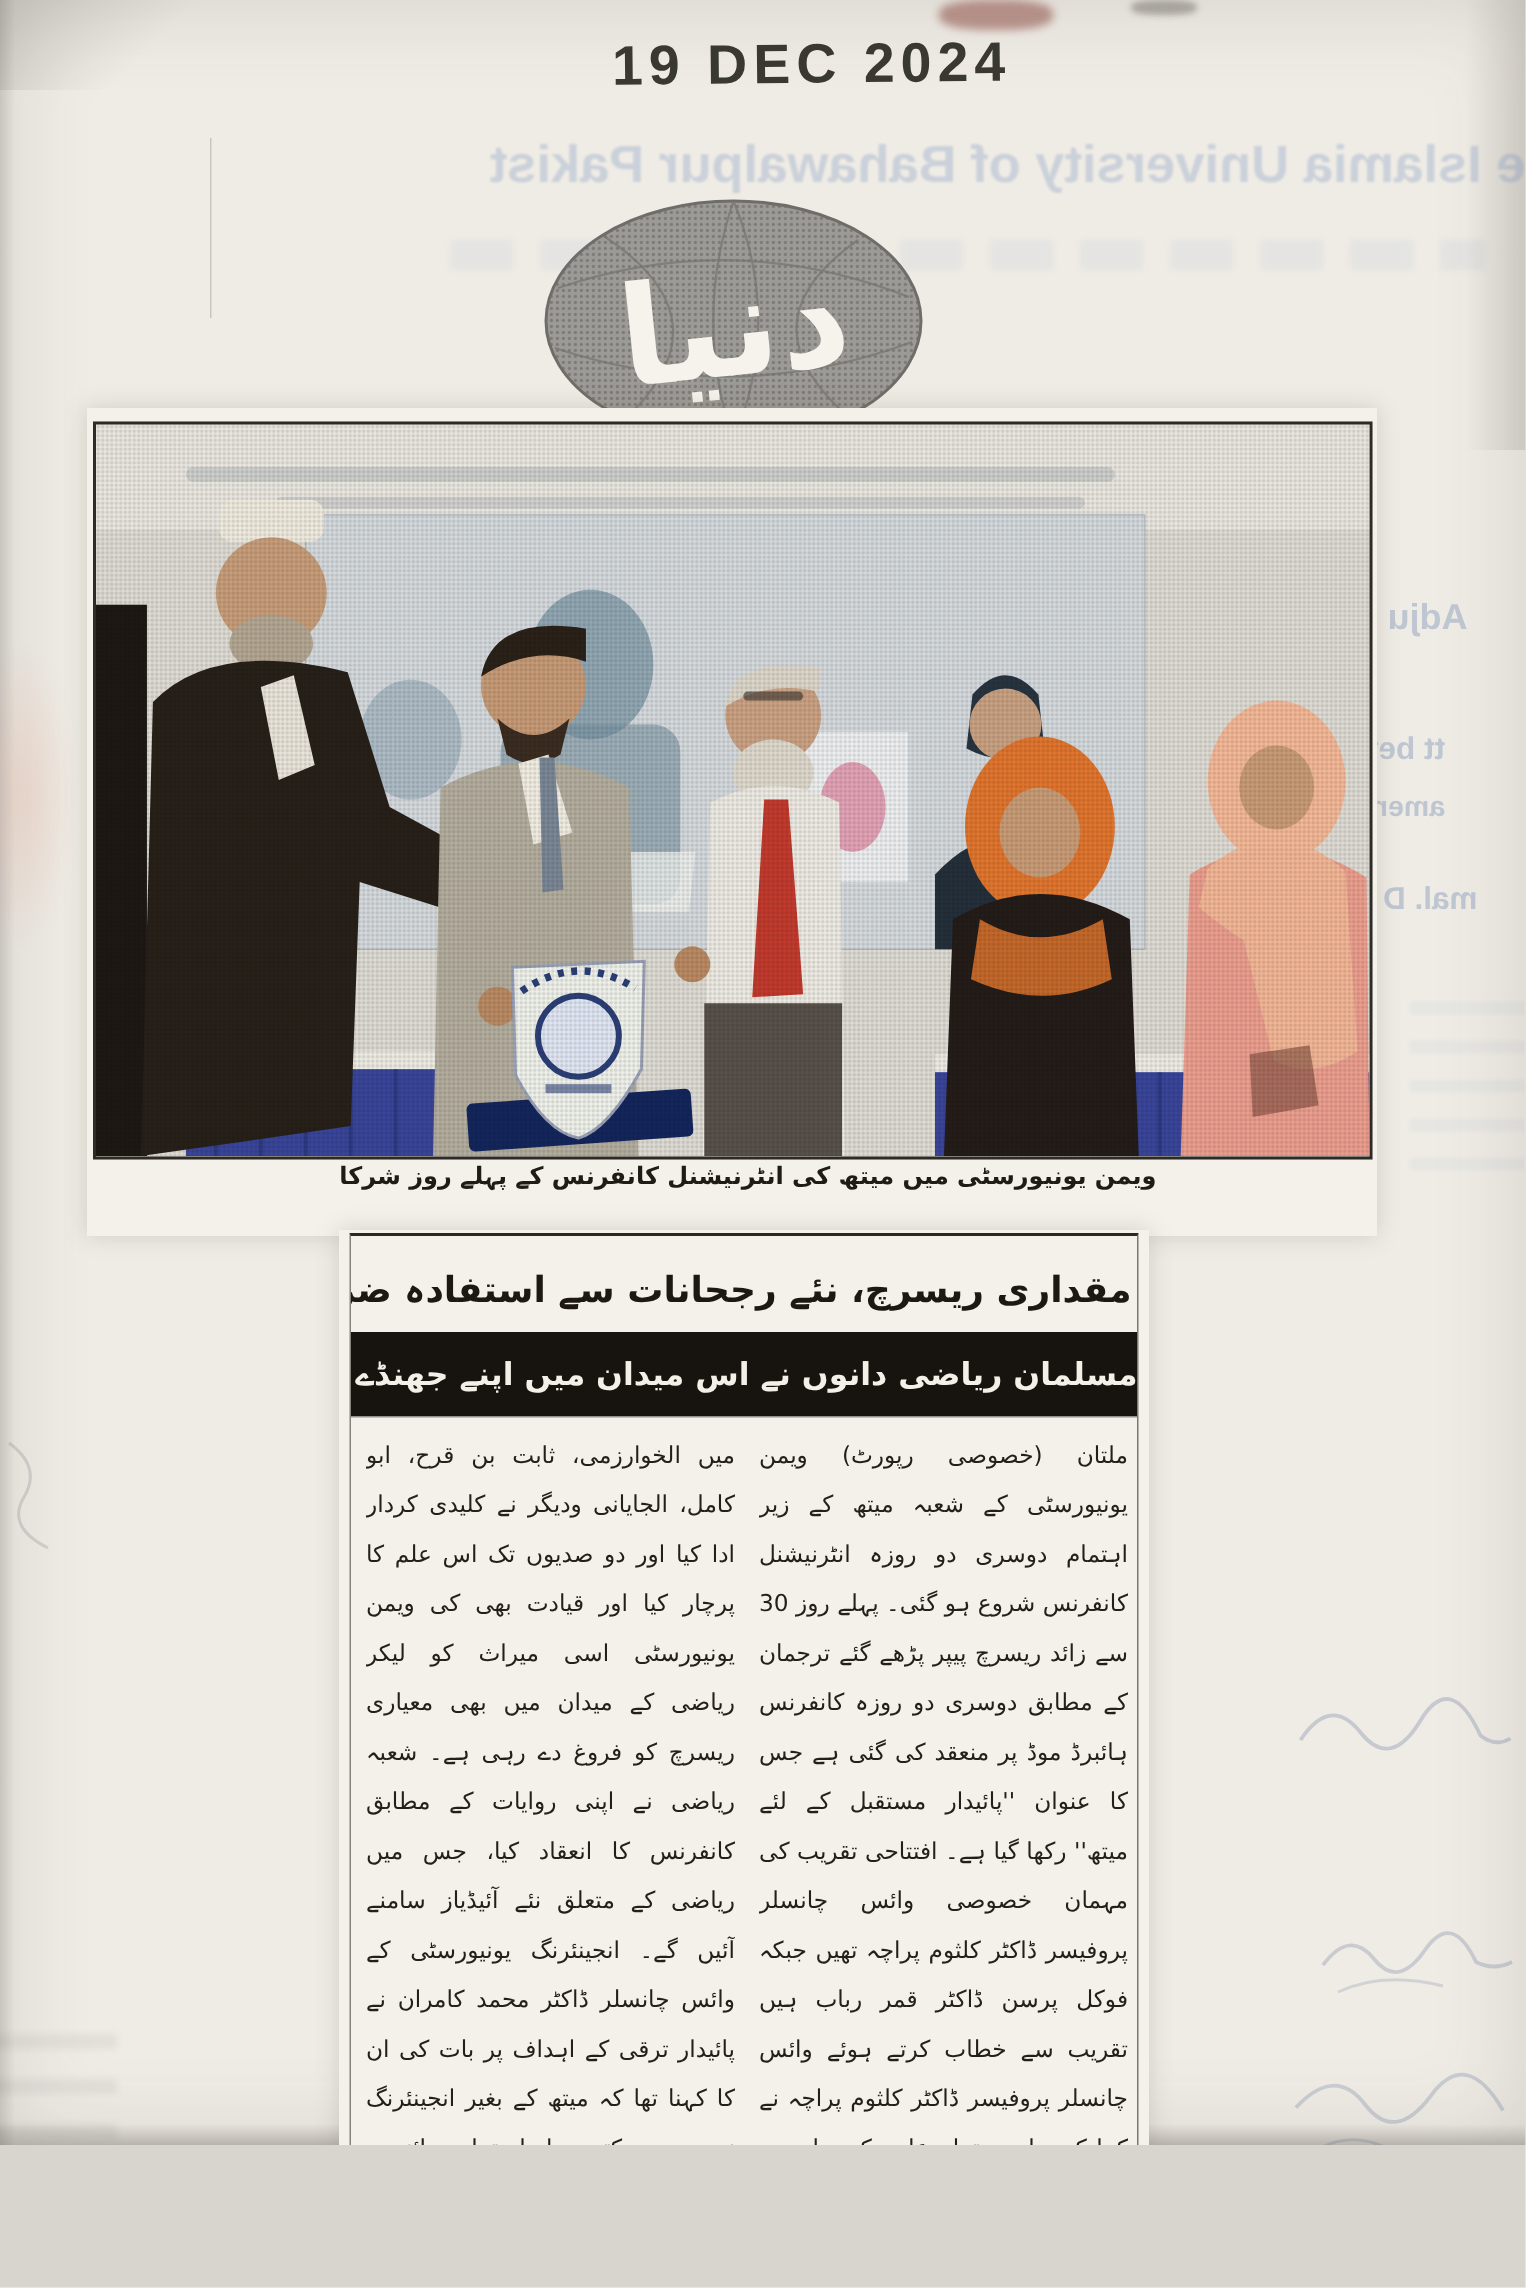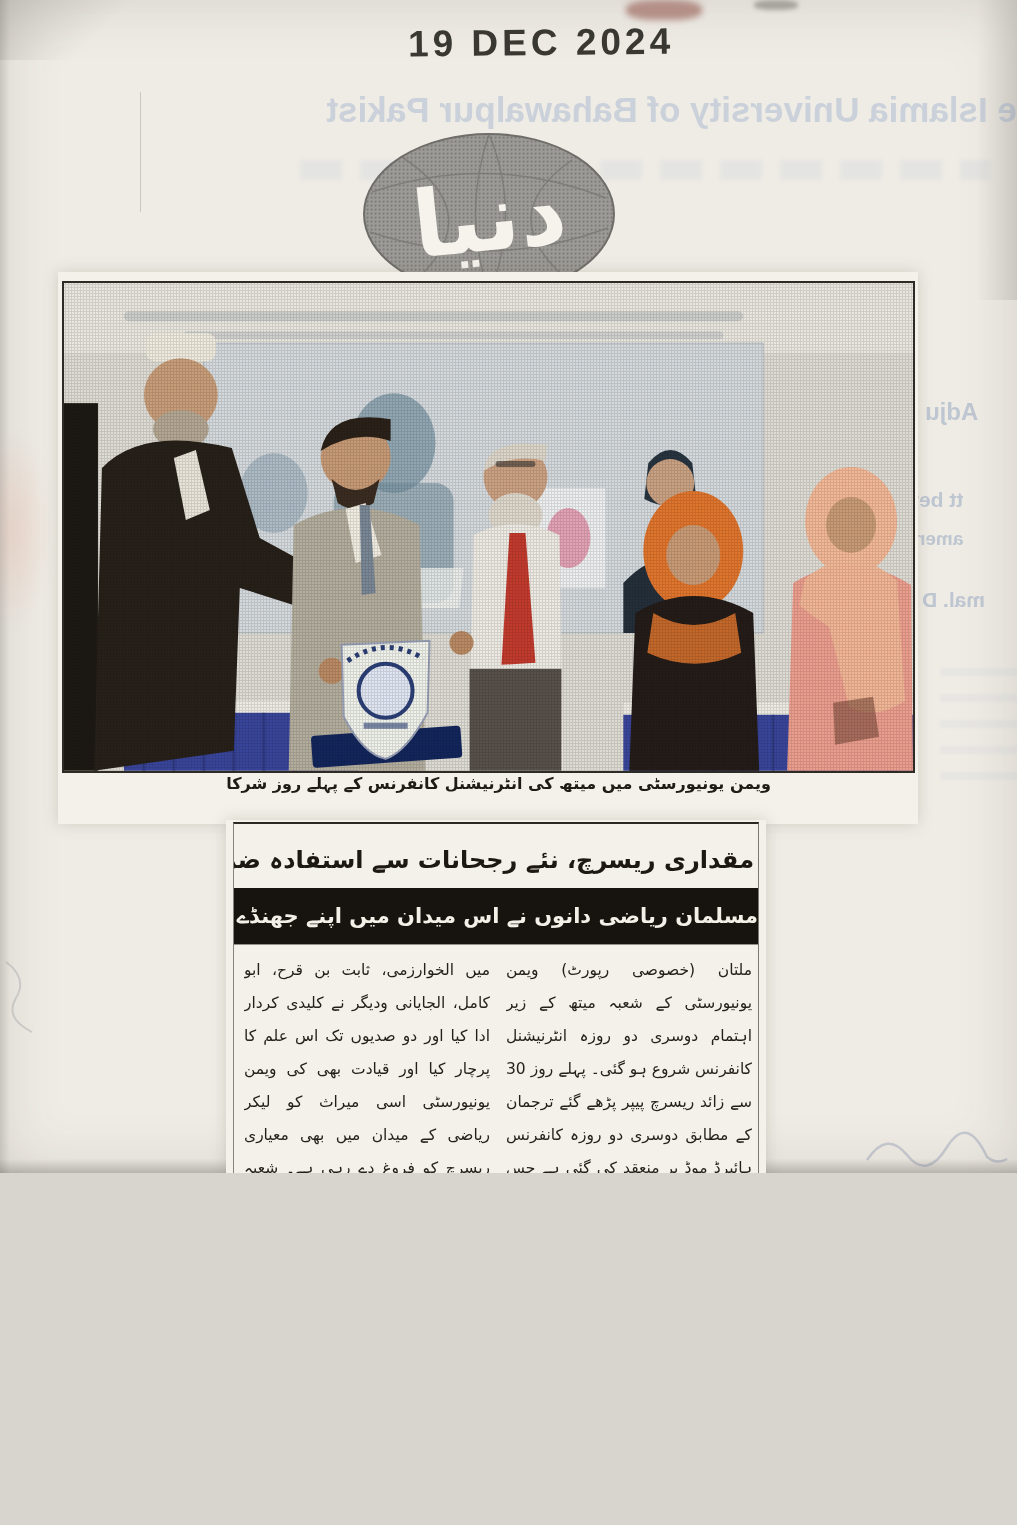--- a/index.html
+++ b/index.html
@@ -1,17 +1,17 @@
 <!DOCTYPE html>
 <html lang="ur"><head>
 <meta charset="utf-8">
 <style>
   html,body{margin:0;padding:0;}
   body{background:#d8d5cf;font-family:"DejaVu Sans",sans-serif;}
-  .page{position:relative;width:1017px;height:1173px;background:#efece5;overflow:hidden;
+  .page{position:relative;width:1017px;height:1430px;background:#efece5;overflow:hidden;
         box-shadow:inset 0 0 60px rgba(90,80,70,.18);}
   .shade-tl{position:absolute;left:0;top:0;width:130px;height:60px;
     background:linear-gradient(135deg,rgba(70,65,60,.18),transparent 70%);}
   .shade-tr{position:absolute;right:0;top:0;width:50px;height:300px;
     background:linear-gradient(270deg,rgba(70,65,60,.14),transparent 80%);}
   .shade-bottom{position:absolute;left:0;bottom:0;width:100%;height:14px;
     background:linear-gradient(0deg,rgba(60,55,50,.25),transparent);}
   .shade-left{position:absolute;left:0;top:0;width:10px;height:100%;
     background:linear-gradient(90deg,rgba(60,55,50,.15),transparent);}
 

